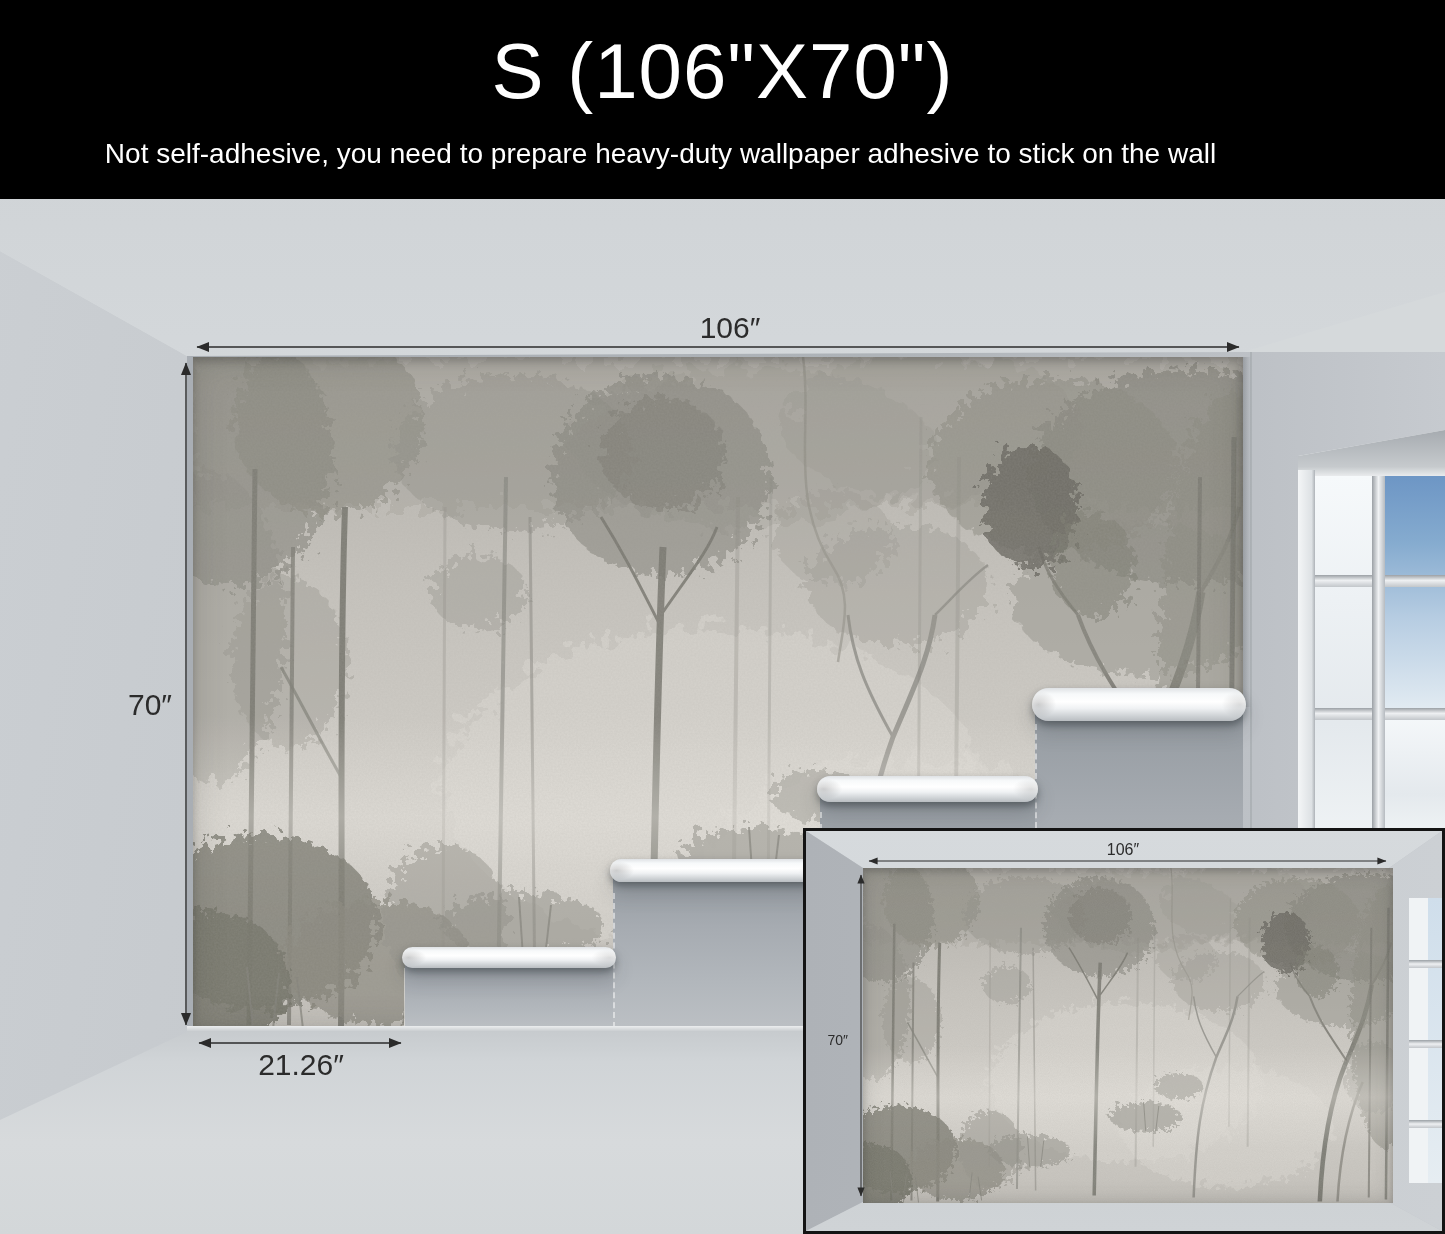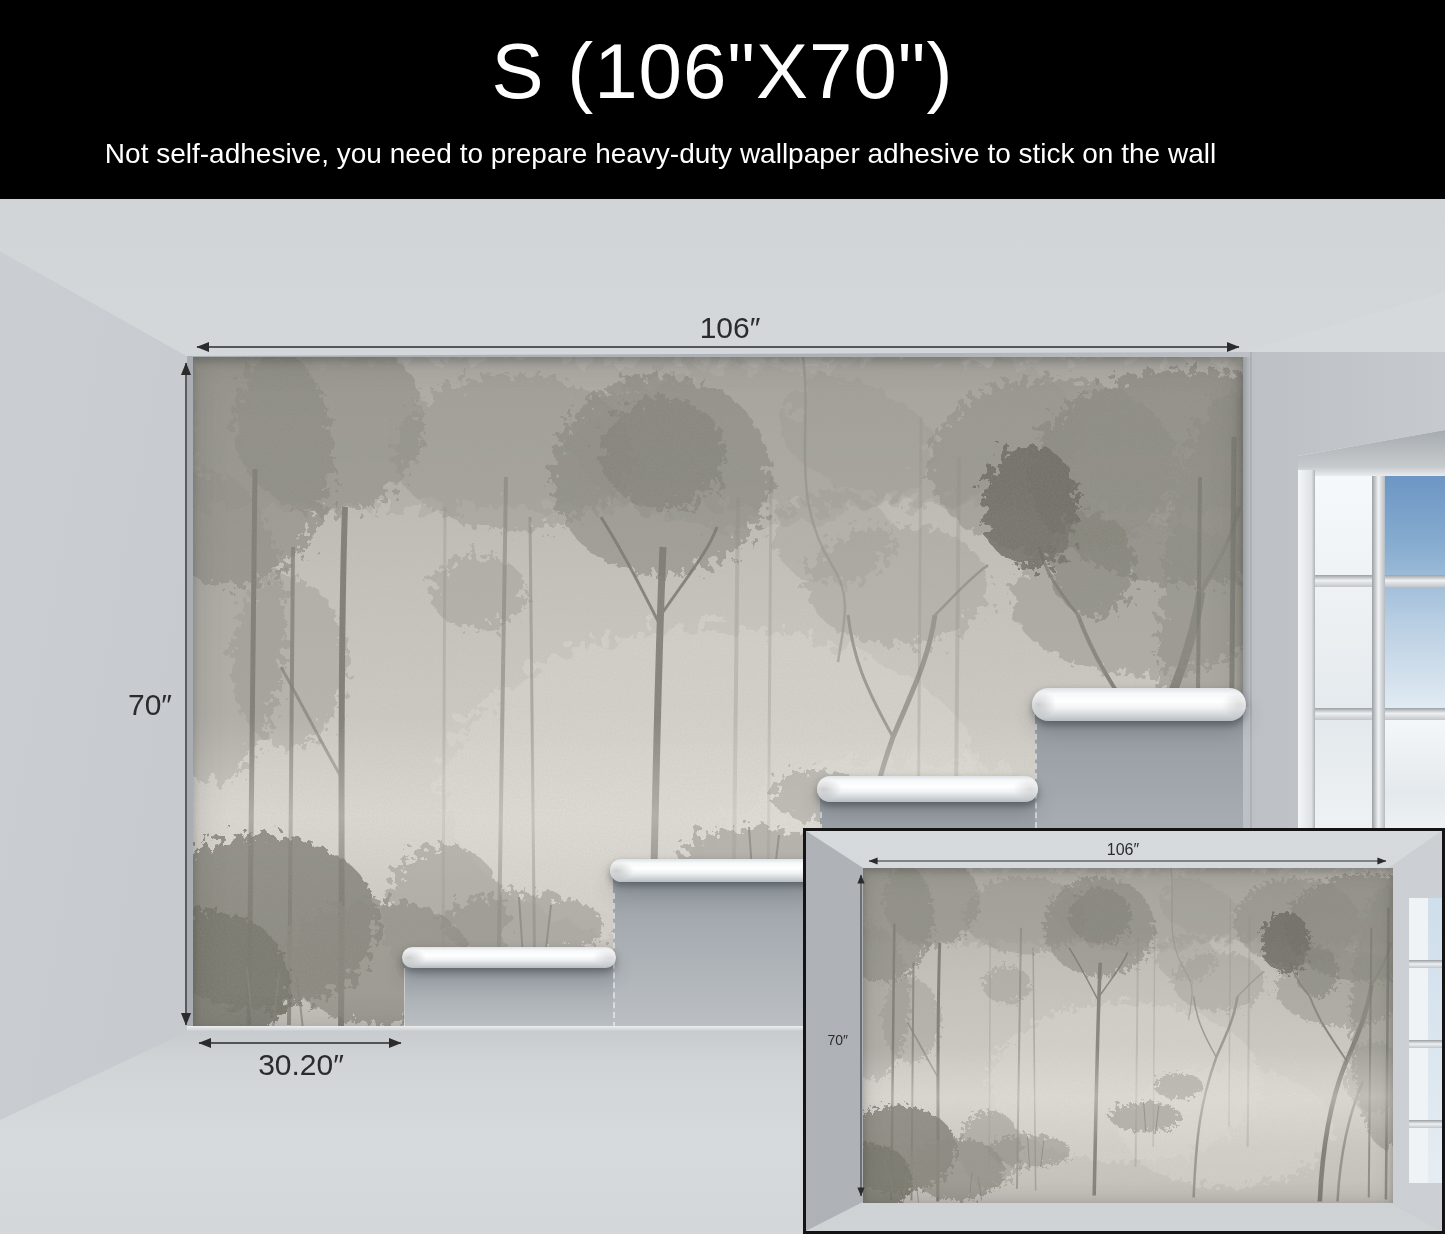--- a/index.html
+++ b/index.html
@@ -278,21 +278,21 @@
       <line x1="199" y1="1043" x2="401" y2="1043" marker-start="url(#arrM)" marker-end="url(#arrM)"></line>
     </g>
     <g stroke="#2b2b2b" stroke-width="1" fill="none">
       <line x1="869" y1="861" x2="1386" y2="861" marker-start="url(#arrM)" marker-end="url(#arrM)"></line>
       <line x1="861" y1="875" x2="861" y2="1196" marker-start="url(#arrM)" marker-end="url(#arrM)"></line>
     </g>
   </svg>
 
   <div class="abs dim-label" style="left:660px;top:311px;width:140px;">106″</div>
   <div class="abs dim-label" style="left:108px;top:688px;width:64px;text-align:right;">70″</div>
-  <div class="abs dim-label" style="left:225px;top:1048px;width:152px;">30.20″</div>
+  <div class="abs dim-label" style="left:225px;top:1048px;width:152px;">21.26″</div>
   <div class="abs dim-label small" style="left:1078px;top:841px;width:90px;">106″</div>
   <div class="abs dim-label tiny" style="left:812px;top:1032px;width:36px;text-align:right;">70″</div>
 
   <div class="abs" id="header">
     <div class="abs" id="title">S (106"X70")</div>
     <div class="abs" id="subtitle">Not self-adhesive, you need to prepare heavy-duty wallpaper adhesive to stick on the wall</div>
   </div>
 
 </div>
 

